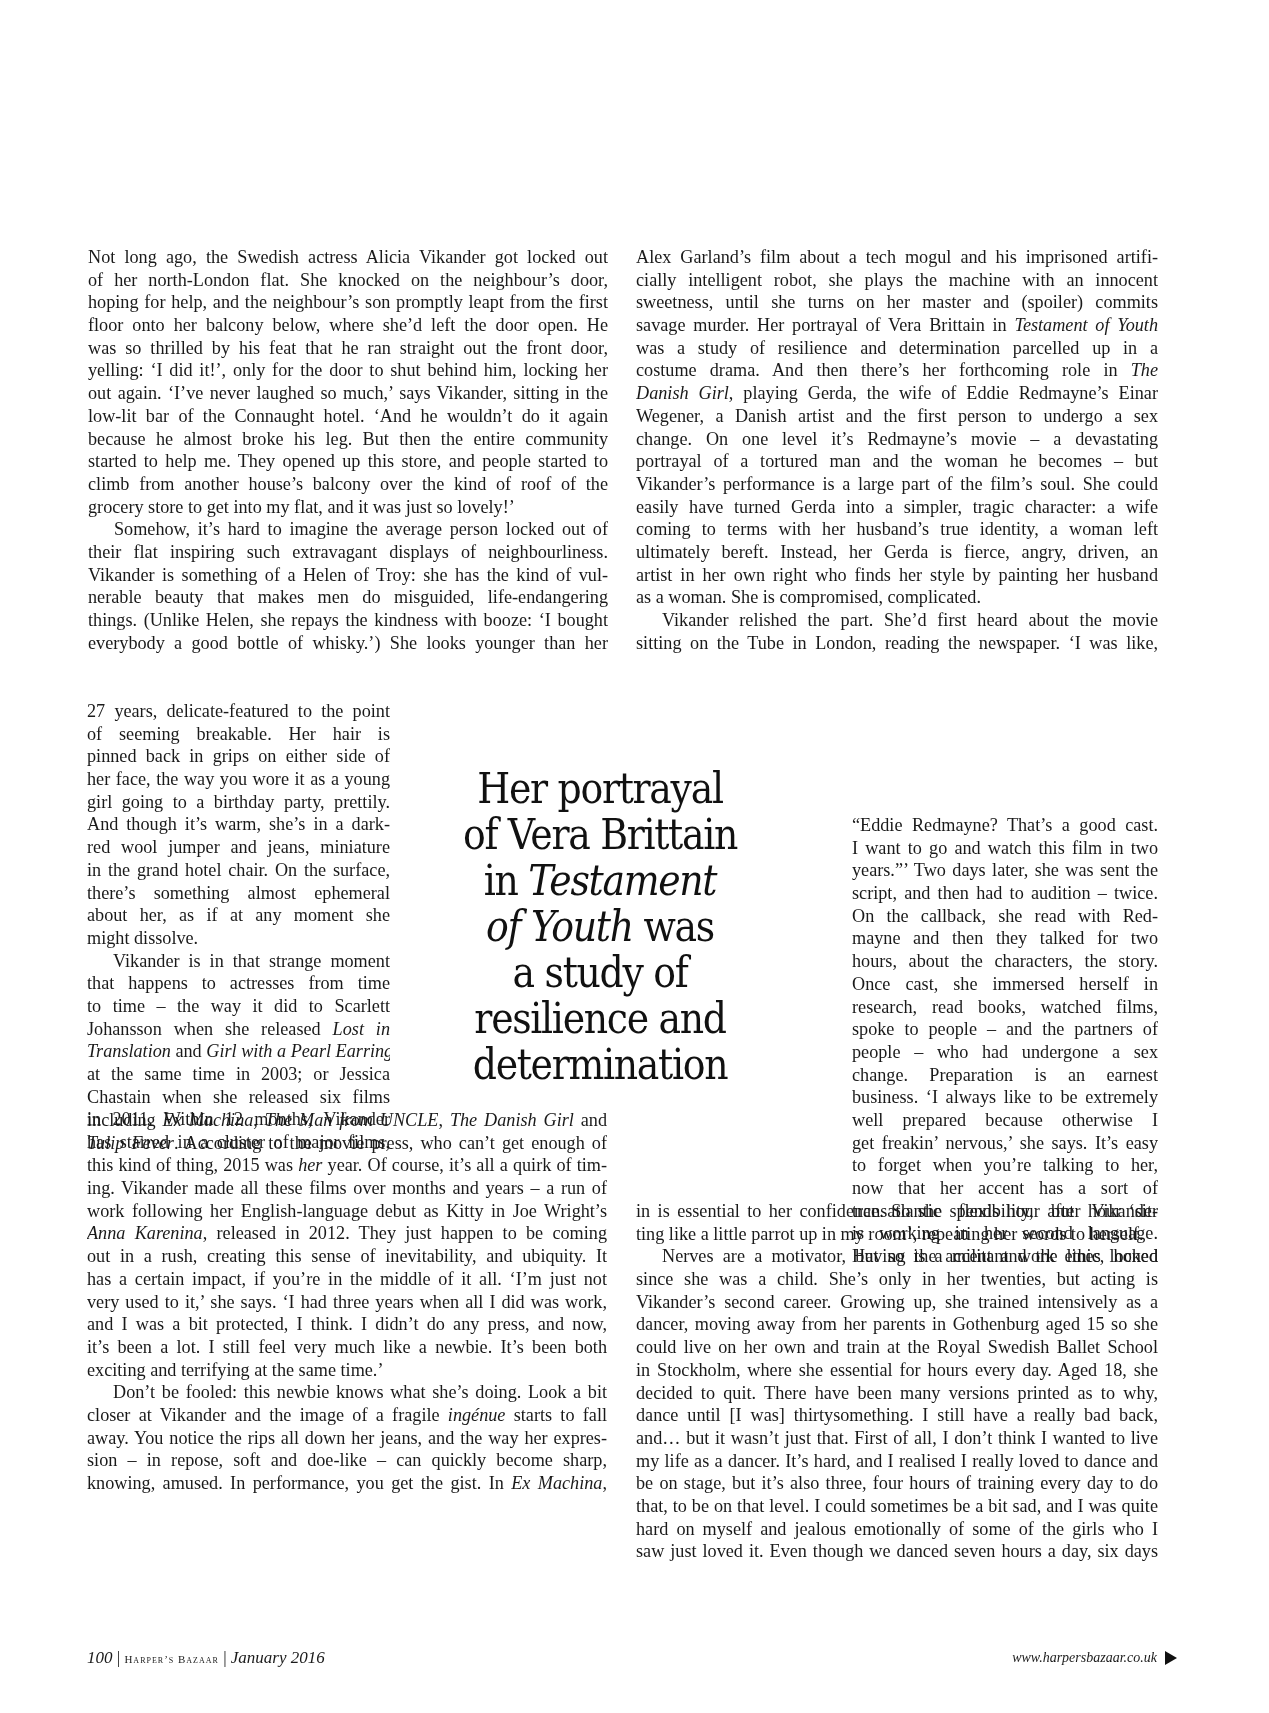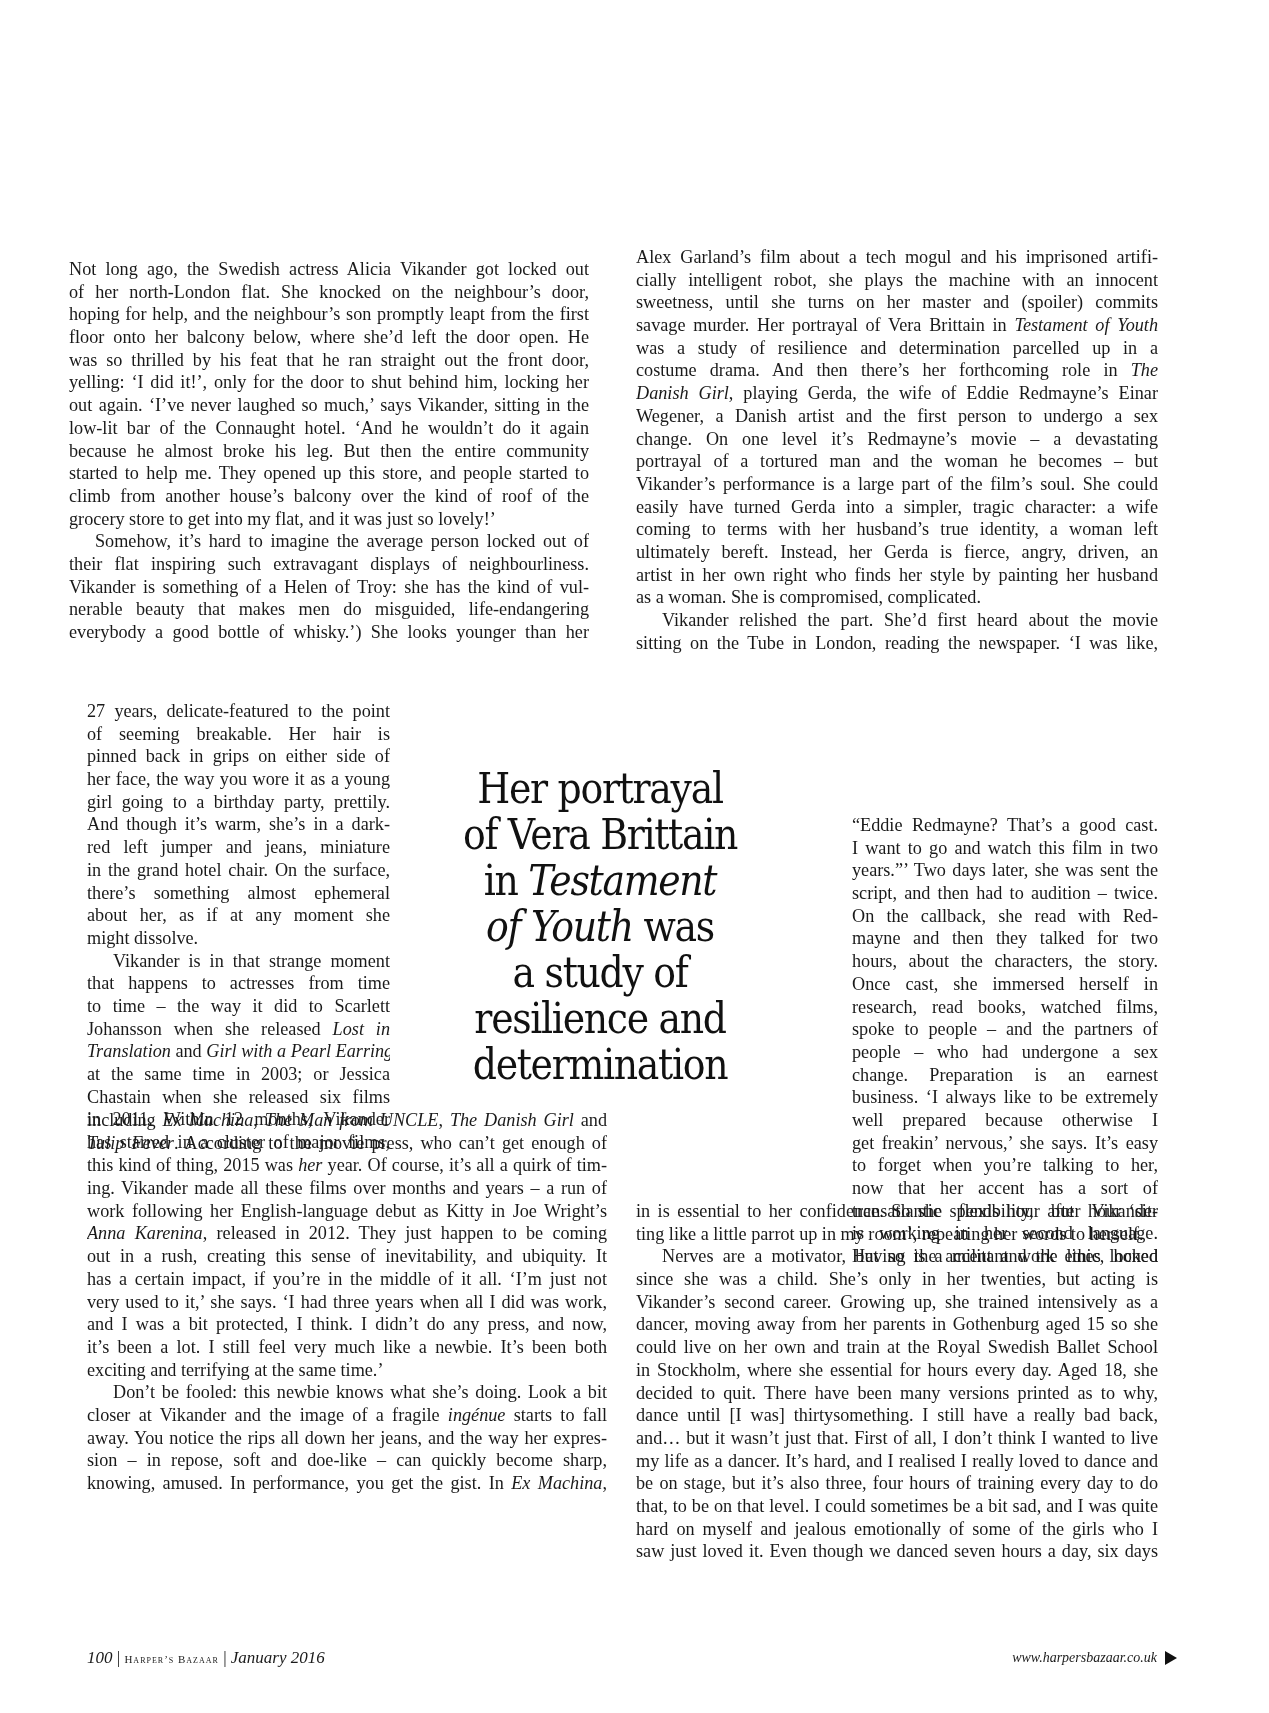--- a/index.html
+++ b/index.html
@@ -4,21 +4,21 @@
 <style>
   html, body { margin: 0; padding: 0; background: #ffffff; }
   body { width: 1269px; height: 1713px; position: relative; overflow: hidden; color: #1a1a1a;
          font-family: "Liberation Serif", "DejaVu Serif", serif; }
   .page { position: absolute; inset: 0; }
   .col { position: absolute; font-size: 18.2px; line-height: 22.7px; }
   .col .ln { display: block; height: 22.7px; white-space: nowrap; text-align: justify; text-align-last: justify; overflow: hidden; }
   .col .ln.last { text-align-last: left; }
   .col .ln.indent { text-indent: 26px; }
   .col i { font-style: italic; }
-  #col-left { left: 69px; top: 246px; width: 520px; margin-top: 12px; }
+  #col-left { left: 88px; top: 246px; width: 520px; }
   #col-left-narrow { left: 87px; top: 700px; width: 303px; }
   #col-left-low { left: 87px; top: 1109px; width: 520px; }
   #col-right { left: 636px; top: 246px; width: 522px; }
   #col-right-narrow { left: 852px; top: 814px; width: 306px; }
   #col-right-low { left: 636px; top: 1200px; width: 522px; }
   .pull { position: absolute; left: 430px; top: 765px; width: 340px; text-align: center;
           font-family: "DejaVu Serif", "Liberation Serif", serif; font-weight: 300;
           font-size: 43px; line-height: 46px; color: #111; letter-spacing: -1.5px; transform: scaleX(0.88); transform-origin: center top; }
   .pull .pl { display: block; white-space: nowrap; }
   .pull i { font-style: italic; }
@@ -44,31 +44,32 @@
     <span class="ln">out again. ‘I’ve never laughed so much,’ says Vikander, sitting in the</span>
     <span class="ln">low-lit bar of the Connaught hotel. ‘And he wouldn’t do it again</span>
     <span class="ln">because he almost broke his leg. But then the entire community</span>
     <span class="ln">started to help me. They opened up this store, and people started to</span>
     <span class="ln">climb from another house’s balcony over the kind of roof of the</span>
     <span class="ln last">grocery store to get into my flat, and it was just so lovely!’</span>
     <span class="ln indent">Somehow, it’s hard to imagine the average person locked out of</span>
     <span class="ln">their flat inspiring such extravagant displays of neighbourliness.</span>
     <span class="ln">Vikander is something of a Helen of Troy: she has the kind of vul-</span>
     <span class="ln">nerable beauty that makes men do misguided, life-endangering</span>
+    <span class="ln">things. (Unlike Helen, she repays the kindness with booze: ‘I bought</span>
     <span class="ln">everybody a good bottle of whisky.’) She looks younger than her</span>
   </div>
 
   <div class="col" id="col-left-narrow">
     <span class="ln">27 years, delicate-featured to the point</span>
     <span class="ln">of seeming breakable. Her hair is</span>
     <span class="ln">pinned back in grips on either side of</span>
     <span class="ln">her face, the way you wore it as a young</span>
     <span class="ln">girl going to a birthday party, prettily.</span>
     <span class="ln">And though it’s warm, she’s in a dark-</span>
-    <span class="ln">red left jumper and jeans, miniature</span>
+    <span class="ln">red wool jumper and jeans, miniature</span>
     <span class="ln">in the grand hotel chair. On the surface,</span>
     <span class="ln">there’s something almost ephemeral</span>
     <span class="ln">about her, as if at any moment she</span>
     <span class="ln last">might dissolve.</span>
     <span class="ln indent">Vikander is in that strange moment</span>
     <span class="ln">that happens to actresses from time</span>
     <span class="ln">to time – the way it did to Scarlett</span>
     <span class="ln"><span>Johansson when she released</span> <i>Lost in</i></span>
     <span class="ln"><i>Translation</i> <span>and</span> <i>Girl with a Pearl Earring</i></span>
     <span class="ln">at the same time in 2003; or Jessica</span>

